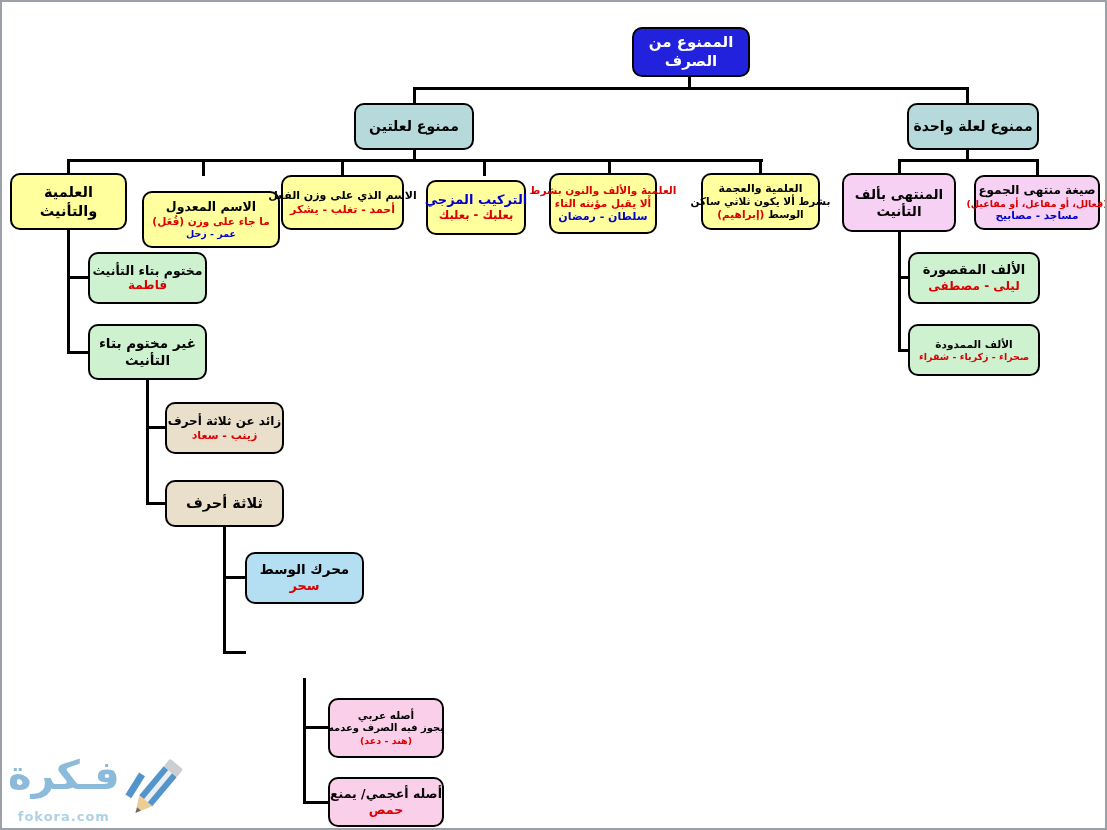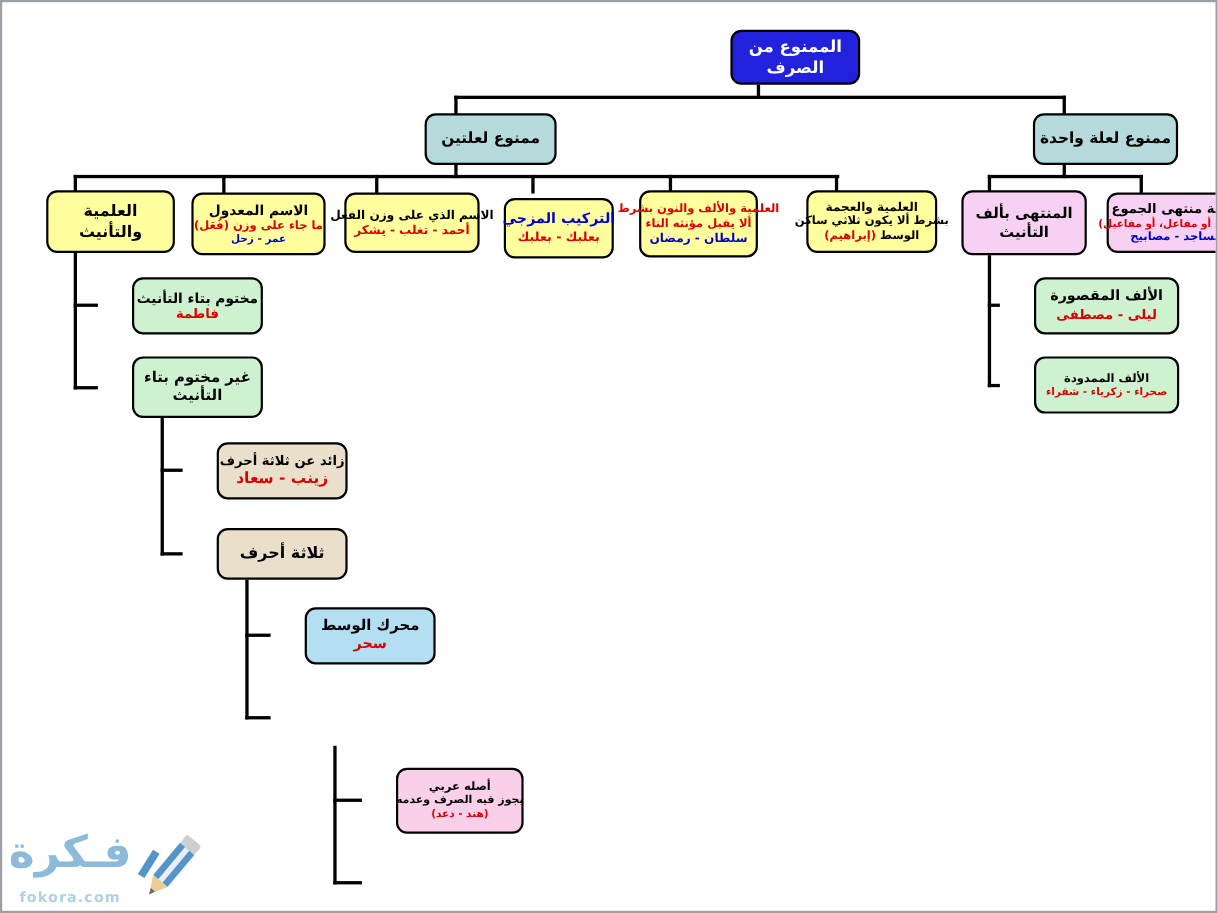--- a/index.html
+++ b/index.html
@@ -5,21 +5,21 @@
   html,body { margin:0; padding:0; background:#e8e8e8; }
   .canvas {
     position:relative; width:1107px; height:830px; background:#ffffff;
     border:2px solid #9aa0a6; box-sizing:border-box; overflow:hidden;
     font-family:"DejaVu Sans", sans-serif;
   }
   .box {
     position:absolute; border:2px solid #000; border-radius:10px;
     display:flex; flex-direction:column; align-items:center; justify-content:center;
     text-align:center; direction:rtl; font-weight:bold; color:#000;
-    padding:2px 4px; box-sizing:border-box; line-height:1.25;margin-left:32px;
+    padding:2px 4px; box-sizing:border-box; line-height:1.25;
   }
   .ln { display:block; white-space:nowrap; }
   .ln-wrap { display:block; white-space:normal; }
   .bg-root   { background:var(--c-root_bg,#2222dd); color:#fff; }
   .bg-teal   { background:var(--c-teal_bg,#b6d9db); }
   .bg-yellow { background:var(--c-yellow_bg,#ffff9e); }
   .bg-ppink  { background:var(--c-purple_pink_bg,#f6d1f3); }
   .bg-green  { background:var(--c-green_bg,#cef2cf); }
   .bg-tan    { background:var(--c-tan_bg,#e9dfca); }
   .bg-lblue  { background:var(--c-lightblue_bg,#b4def1); }
@@ -84,21 +84,21 @@
     <span class="ln-wrap">ممنوع لعلتين</span>
   </div>
   <div class="box bg-teal" style="left:905px;top:101px;width:132px;height:47px;font-size:14px">
     <span class="ln-wrap">ممنوع لعلة واحدة</span>
   </div>
 
   <div class="box bg-yellow" style="left:8px;top:171px;width:117px;height:57px;font-size:14.5px">
     <span class="ln-wrap">العلمية والتأنيث</span>
   </div>
 
-  <div class="box bg-yellow" style="left:140px;top:173px;width:122px;height:57px">
+  <div class="box bg-yellow" style="left:140px;top:189px;width:138px;height:57px">
     <span class="ln" style="font-size:12.5px">الاسم المعدول</span>
     <span class="ln t-red" style="font-size:10.5px">ما جاء على وزن (فُعَل)</span>
     <span class="ln t-blue" style="font-size:9.5px">عمر - زحل</span>
   </div>
 
   <div class="box bg-yellow" style="left:279px;top:173px;width:123px;height:55px">
     <span class="ln" style="font-size:11px">الاسم الذي على وزن الفعل</span>
     <span class="ln t-red" style="font-size:11px">أحمد - تغلب - يشكر</span>
   </div>
 
@@ -143,39 +143,43 @@
     <span class="ln" style="font-size:12.5px">مختوم بتاء التأنيث</span>
     <span class="ln t-red" style="font-size:12px">فاطمة</span>
   </div>
 
   <div class="box bg-green" style="left:86px;top:322px;width:119px;height:56px;font-size:13.5px">
     <span class="ln-wrap">غير مختوم بتاء التأنيث</span>
   </div>
 
   <div class="box bg-tan" style="left:163px;top:400px;width:119px;height:52px">
     <span class="ln" style="font-size:12px">زائد عن ثلاثة أحرف</span>
-    <span class="ln t-red" style="font-size:14px">زينب - سعاد</span>
+    <span class="ln t-red" style="font-size:11px">زينب - سعاد</span>
   </div>
 
   <div class="box bg-lblue" style="left:243px;top:550px;width:119px;height:52px">
     <span class="ln" style="font-size:13.5px">محرك الوسط</span>
     <span class="ln t-red" style="font-size:13px">سحر</span>
   </div>
 
   <div class="box bg-tan" style="left:163px;top:478px;width:119px;height:47px;font-size:14.5px">
     <span class="ln-wrap">ثلاثة أحرف</span>
   </div>
 
 
   <div class="box bg-pink" style="left:326px;top:696px;width:116px;height:60px">
     <span class="ln" style="font-size:10.5px">أصله عربي</span>
     <span class="ln" style="font-size:10px">يجوز فيه الصرف وعدمه</span>
     <span class="ln t-red" style="font-size:9.5px">(هند - دعد)</span>
   </div>
 
+  <div class="box bg-pink" style="left:326px;top:775px;width:116px;height:50px">
+    <span class="ln" style="font-size:12.5px">أصله أعجمي/ يمنع</span>
+    <span class="ln t-red" style="font-size:12.5px">حمص</span>
+  </div>
 
   <div class="watermark" style="left:6px;top:748px">
     <div class="wm-text">
       <div class="wm-brand">فـكرة</div>
       <div class="wm-site">fokora.com</div>
     </div>
     <svg class="wm-pencil" width="66" height="78" viewBox="0 0 66 78">
       <g transform="rotate(40 33 39)">
         <rect x="12" y="36" width="7" height="26" fill="#4a90c8" transform="rotate(-8 15 49)"></rect>
         <rect x="25" y="6" width="17" height="10" rx="2" fill="#c9cdd1"></rect>

